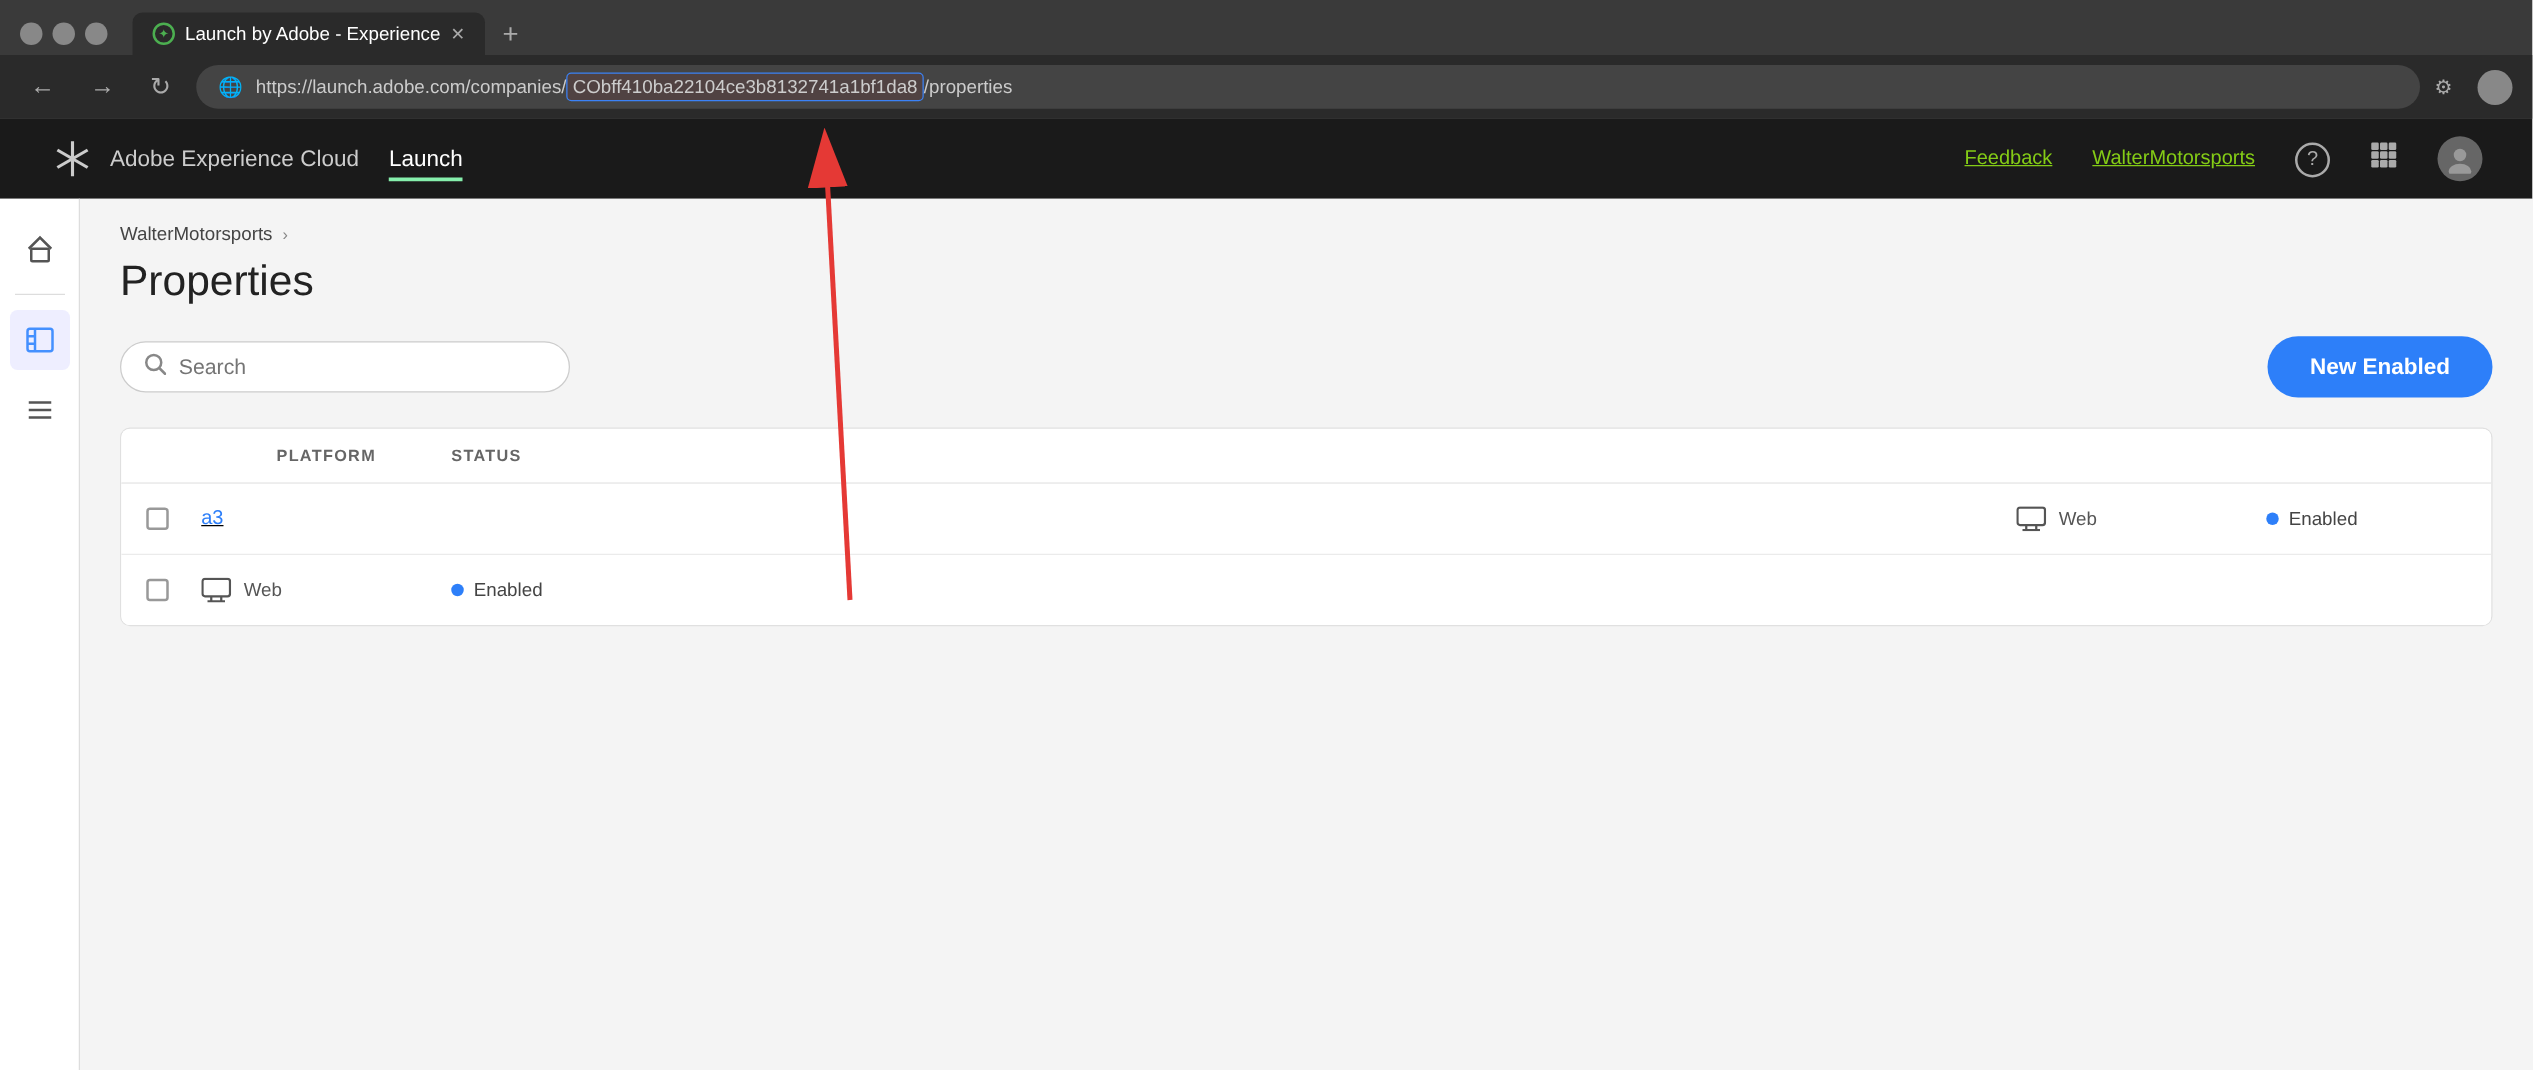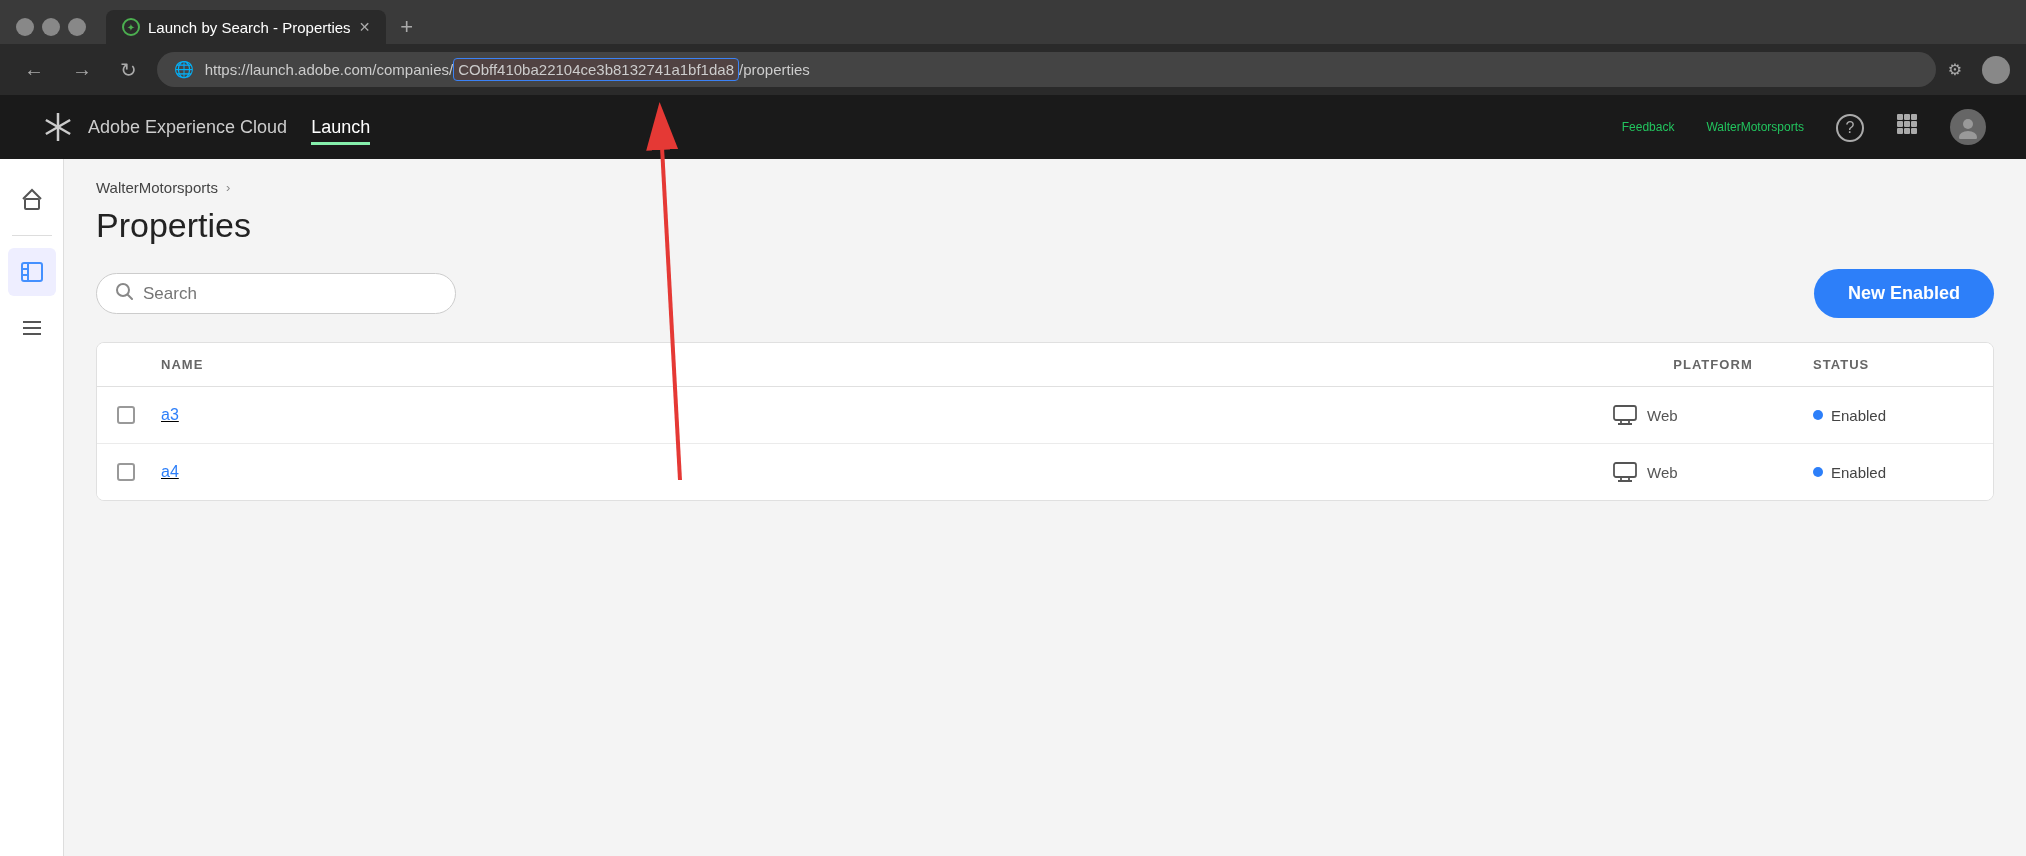--- a/index.html
+++ b/index.html
@@ -113,21 +113,21 @@
     }
     .nav-tab.active {
       color: #fff;
       border-bottom: 3px solid #86efac;
     }
     .header-right {
       margin-left: auto;
       display: flex; align-items: center; gap: 32px;
     }
     .header-link {
-      color: #22c55e; font-size: 12px; cursor: pointer;
+      color: #84cc16; font-size: 16px; cursor: pointer; text-decoration: underline;
     }
     .header-icon-btn {
       background: none; border: none; color: #aaa;
       font-size: 22px; cursor: pointer;
     }
     .user-avatar {
       width: 36px; height: 36px; border-radius: 50%;
       background: #666; display: flex; align-items: center; justify-content: center;
       color: #aaa; font-size: 18px; cursor: pointer;
     }
@@ -280,21 +280,21 @@
 
   <div class="browser-chrome">
     <div class="tab-bar">
       <div class="traffic-lights">
         <div class="traffic-light"></div>
         <div class="traffic-light"></div>
         <div class="traffic-light"></div>
       </div>
       <div class="tab active">
         <div class="tab-favicon">✦</div>
-        <span>Launch by Search - Properties</span>
+        <span>Launch by Adobe - Experience</span>
         <span class="tab-close">✕</span>
       </div>
       <button class="new-tab-btn">+</button>
     </div>
     <div class="address-bar-row">
       <button class="nav-btn">←</button>
       <button class="nav-btn">→</button>
       <button class="nav-btn">↻</button>
       <div class="address-bar">
         <span class="address-globe">🌐</span>
@@ -395,21 +395,20 @@
             </svg>
           </span>
           <input class="search-input" type="text" placeholder="Search" style="">
         </div>
         <button class="new-property-btn">New Enabled</button>
       </div>
 
       <div class="properties-table">
         <div class="table-header">
           <div class="col-checkbox"></div>
-          <div class="col-name">NAME</div>
           <div class="col-platform">PLATFORM</div>
           <div class="col-status">STATUS</div>
         </div>
 
         <div class="table-row">
           <div class="row-checkbox col-checkbox">
             <div class="checkbox"></div>
           </div>
           <div class="row-name">
             <a class="property-link">a3</a>
@@ -426,23 +425,20 @@
           <div class="row-status">
             <div class="status-dot"></div>
             <span>Enabled</span>
           </div>
         </div>
 
         <div class="table-row">
           <div class="row-checkbox col-checkbox">
             <div class="checkbox"></div>
           </div>
-          <div class="row-name">
-            <a class="property-link">a4</a>
-          </div>
           <div class="row-platform">
             <svg width="24" height="20" viewBox="0 0 24 20" fill="none" stroke="#555" stroke-width="1.8">
               <rect x="1" y="1" width="22" height="14" rx="2"></rect>
               <line x1="8" y1="15" x2="8" y2="19"></line>
               <line x1="16" y1="15" x2="16" y2="19"></line>
               <line x1="5" y1="19" x2="19" y2="19"></line>
             </svg>
             <span>Web</span>
           </div>
           <div class="row-status">

